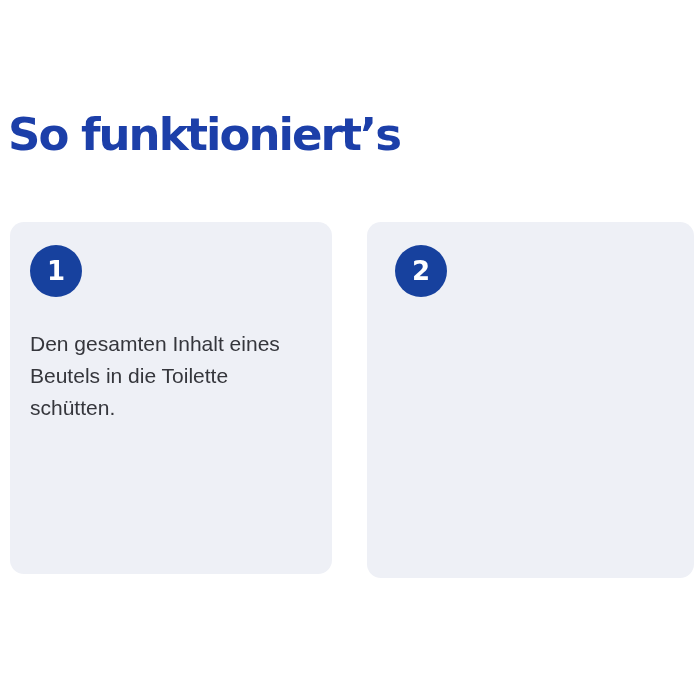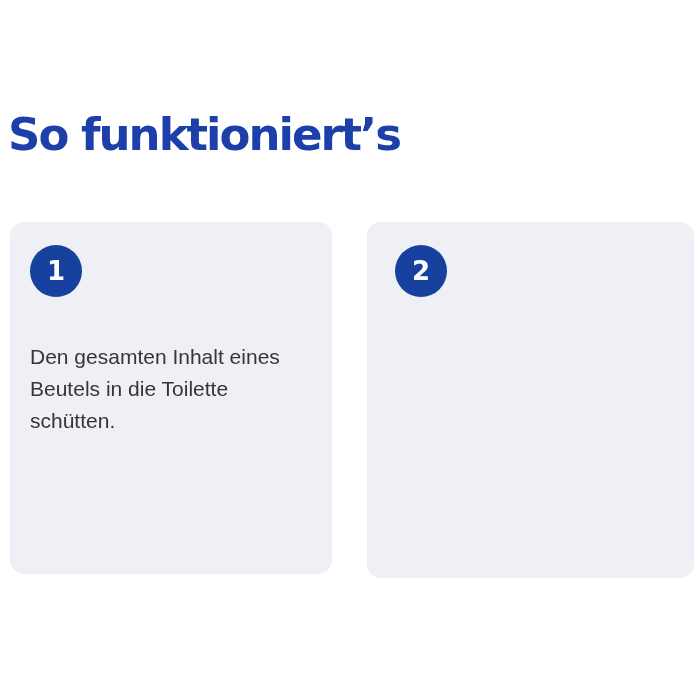--- a/index.html
+++ b/index.html
@@ -37,21 +37,21 @@
     color: #ffffff;
     display: flex;
     align-items: center;
     justify-content: center;
     font-size: 26px;
     font-weight: 700;
     font-family: "DejaVu Sans", sans-serif;
   }
 
   .step-text {
-    margin-top: 44px;
+    margin-top: 31px;
     font-size: 21px;
     line-height: 32px;
     color: #35363c;
     white-space: pre-line;
   }
 </style>
 </head>
 <body>
 
 <div class="stage">

